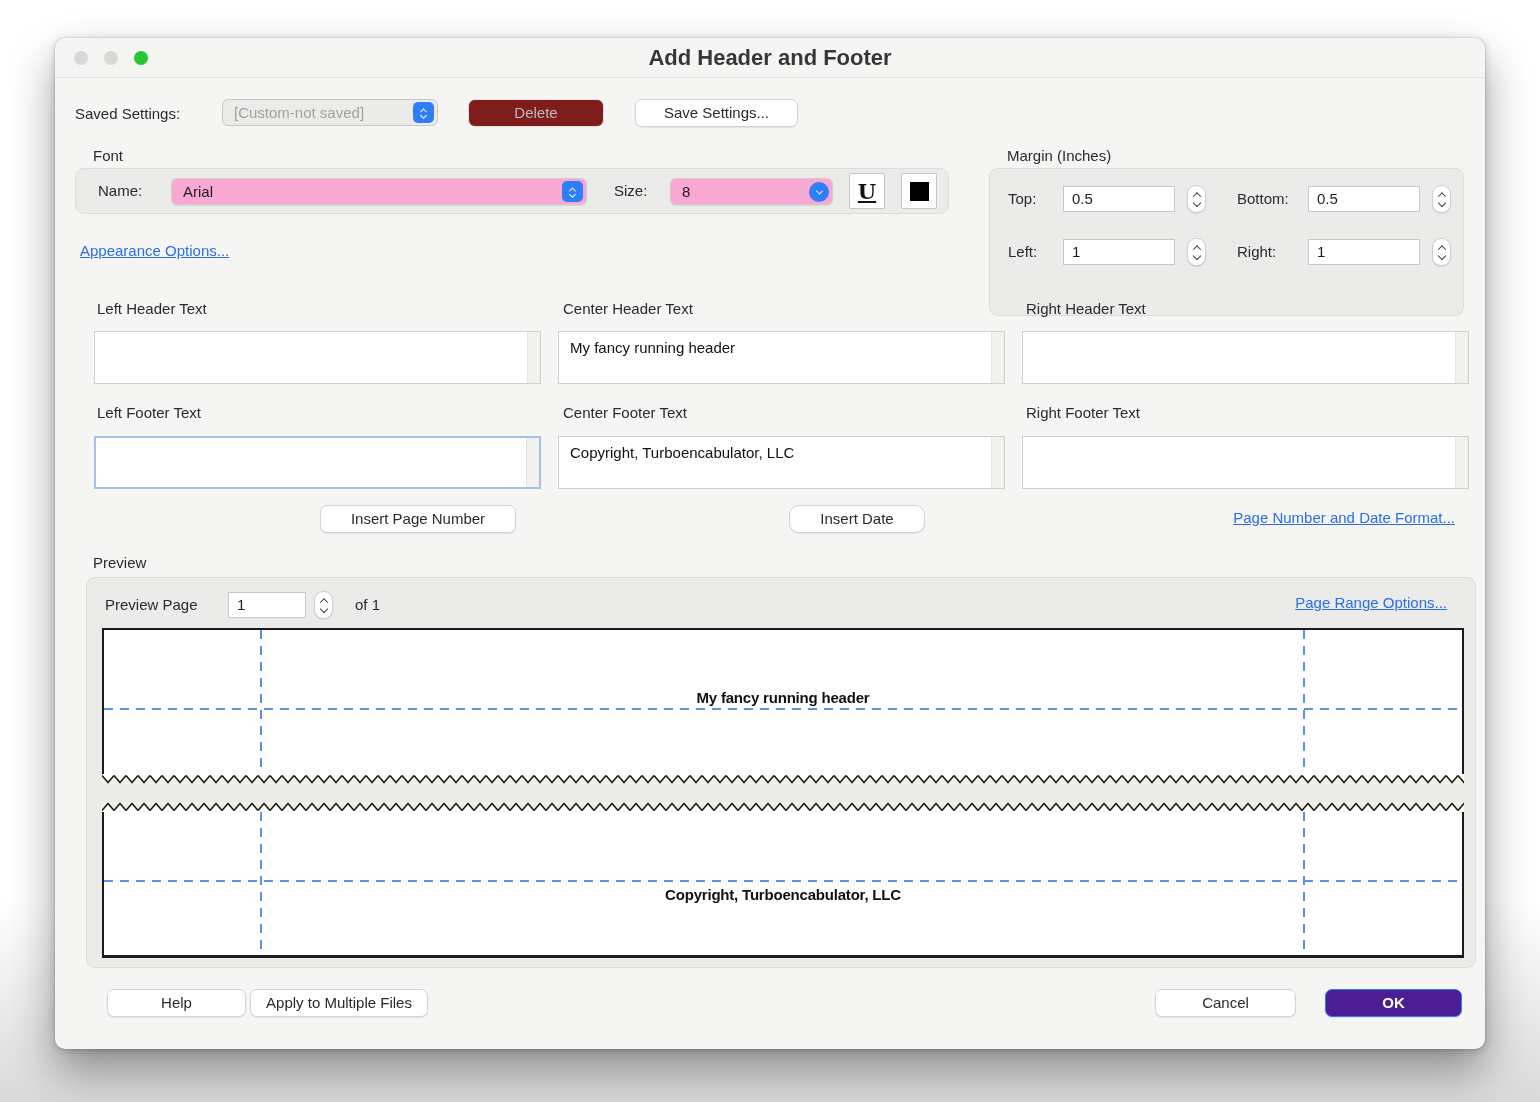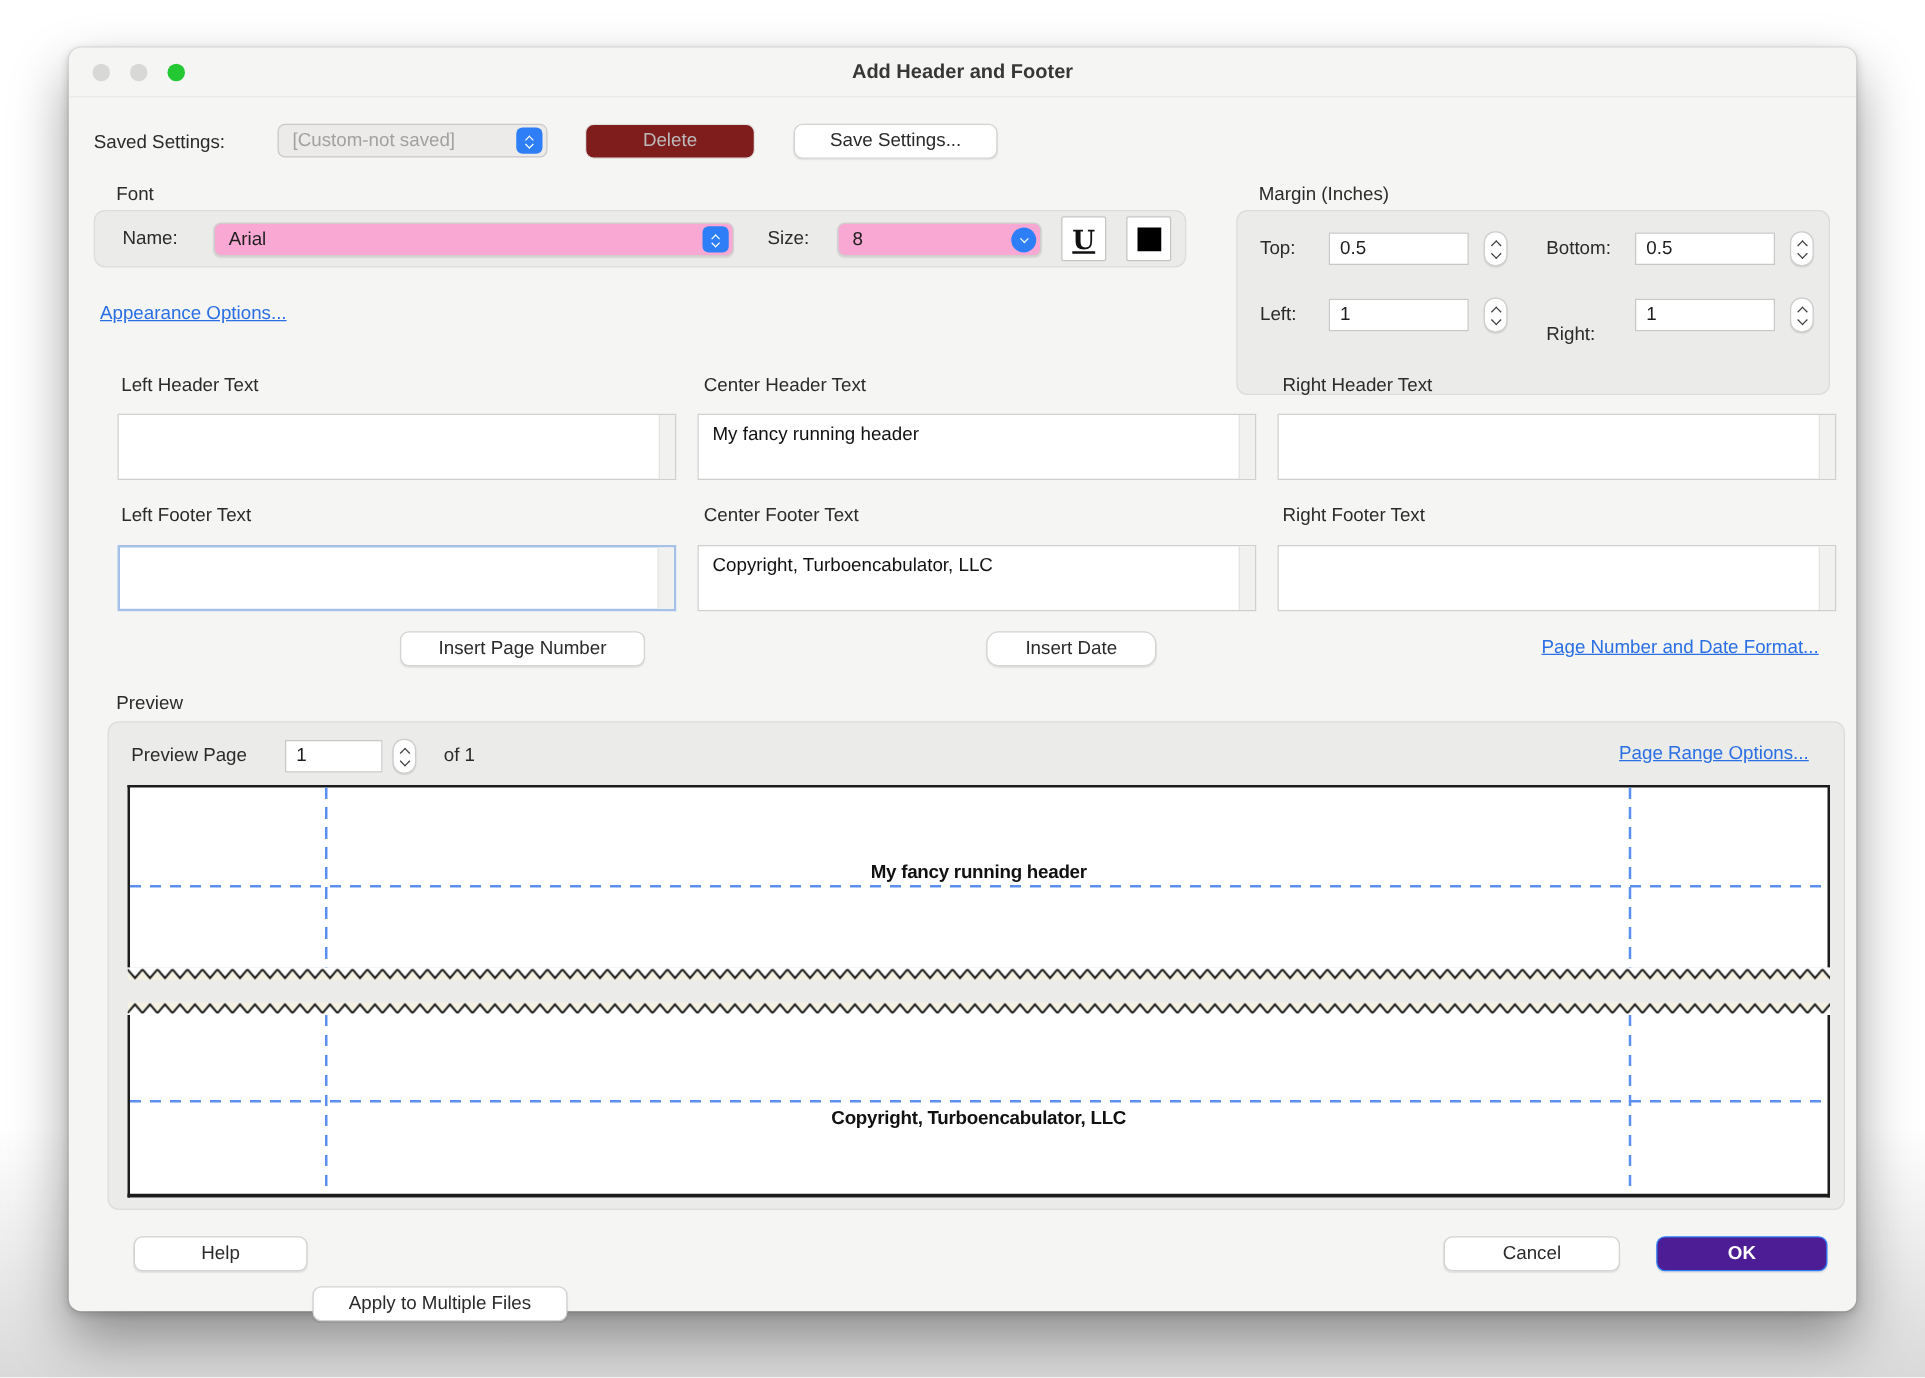--- a/index.html
+++ b/index.html
@@ -9,21 +9,21 @@
     background:linear-gradient(#ffffff, #d9d9d9); z-index:0; }
 
   .win { position:absolute; left:55px; top:38px; width:1430px; height:1011px;
     background:#f5f5f4; border-radius:10px; z-index:1;
     box-shadow:0 22px 45px rgba(0,0,0,.38), 0 2px 8px rgba(0,0,0,.18), 0 0 0 1px rgba(0,0,0,.07); }
 
   
   .titlebar { position:absolute; left:0; top:0; width:100%; height:40px;
     border-bottom:1px solid #e2e2e1; border-radius:10px 10px 0 0; }
   .title { position:absolute; left:0; right:0; top:0; height:40px; line-height:40px;
-    text-align:center; font-size:16px; font-weight:bold; color:#373737; }
+    text-align:center; font-size:22px; font-weight:bold; color:#373737; }
   .tl { position:absolute; top:13px; width:14px; height:14px; border-radius:50%; }
   .tl1 { left:19px; background:#d8d8d7; }
   .tl2 { left:49px; background:#d8d8d7; }
   .tl3 { left:79px; background:#23c833; }
 
   .lbl { position:absolute; font-size:15px; color:#2b2b2b; white-space:nowrap; }
   .link { position:absolute; font-size:15px; color:#2a6fe4; text-decoration:underline; cursor:pointer; white-space:nowrap; }
 
   .btn { position:absolute; height:28px; background:#ffffff; border:1px solid #d4d3d2; border-radius:7px;
     font-size:15px; color:#2a2a2a; text-align:center; line-height:26px; box-shadow:0 1px 1px rgba(0,0,0,.08); cursor:pointer; }
@@ -146,21 +146,21 @@
     <div class="stepper" style="left:442px; top:16px;">
         <i class="chv up"></i>
         <i class="chv dn"></i>
       </div>
     <div class="lbl" style="left:18px; top:74px;">Left:</div>
     <div class="field" style="left:73px; top:70px; width:112px;">1</div>
     <div class="stepper" style="left:197px; top:69px;">
         <i class="chv up"></i>
         <i class="chv dn"></i>
       </div>
-    <div class="lbl" style="left:247px; top:74px;margin-top:16px;">Right:</div>
+    <div class="lbl" style="left:247px; top:74px;">Right:</div>
     <div class="field" style="left:318px; top:70px; width:112px;">1</div>
     <div class="stepper" style="left:442px; top:69px;">
         <i class="chv up"></i>
         <i class="chv dn"></i>
       </div>
   </div>
 
   <div class="lbl" style="left:42px; top:262px;">Left Header Text</div>
   <div class="lbl" style="left:508px; top:262px;">Center Header Text</div>
   <div class="lbl" style="left:971px; top:262px;">Right Header Text</div>
@@ -242,17 +242,17 @@
       <div class="frag bottom">
         <div class="vdash" style="left:156px;"></div>
         <div class="vdash" style="left:1199px;"></div>
         <div class="hdash" style="top:68px;"></div>
         <div class="pv-text" style="top:74px;">Copyright, Turboencabulator, LLC</div>
       </div>
     </div>
   </div>
 
   <div class="btn" style="left:24px; top:951px; width:139px;margin-left:28px;">Help</div>
-  <div class="btn" style="left:195px; top:951px; width:204px;margin-top:40px;">Apply to Multiple Files</div>
+  <div class="btn" style="left:195px; top:951px; width:178px;">Apply to Multiple Files</div>
   <div class="btn" style="left:1100px; top:951px; width:141px;">Cancel</div>
   <div class="btn primary" style="left:1270px; top:951px; width:137px;">OK</div>
 
 </div>
 
 </body></html>

